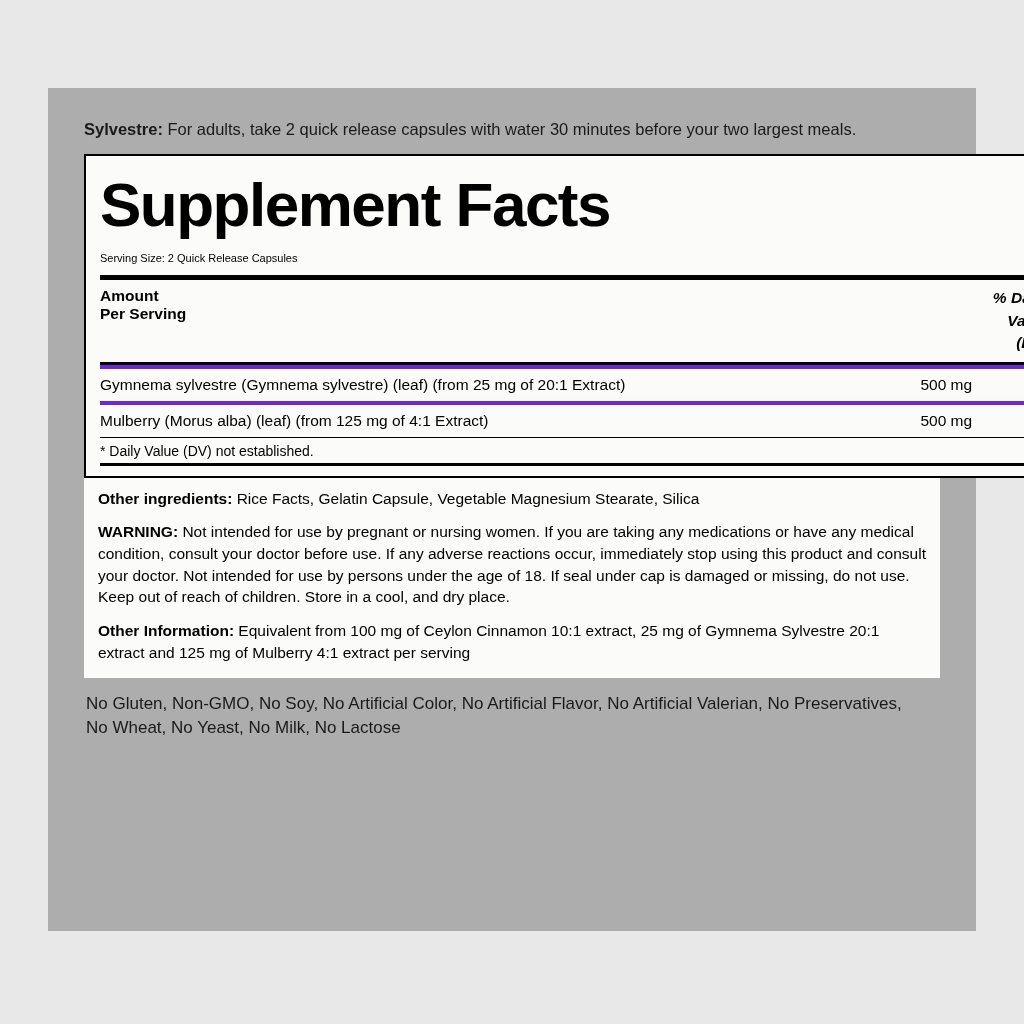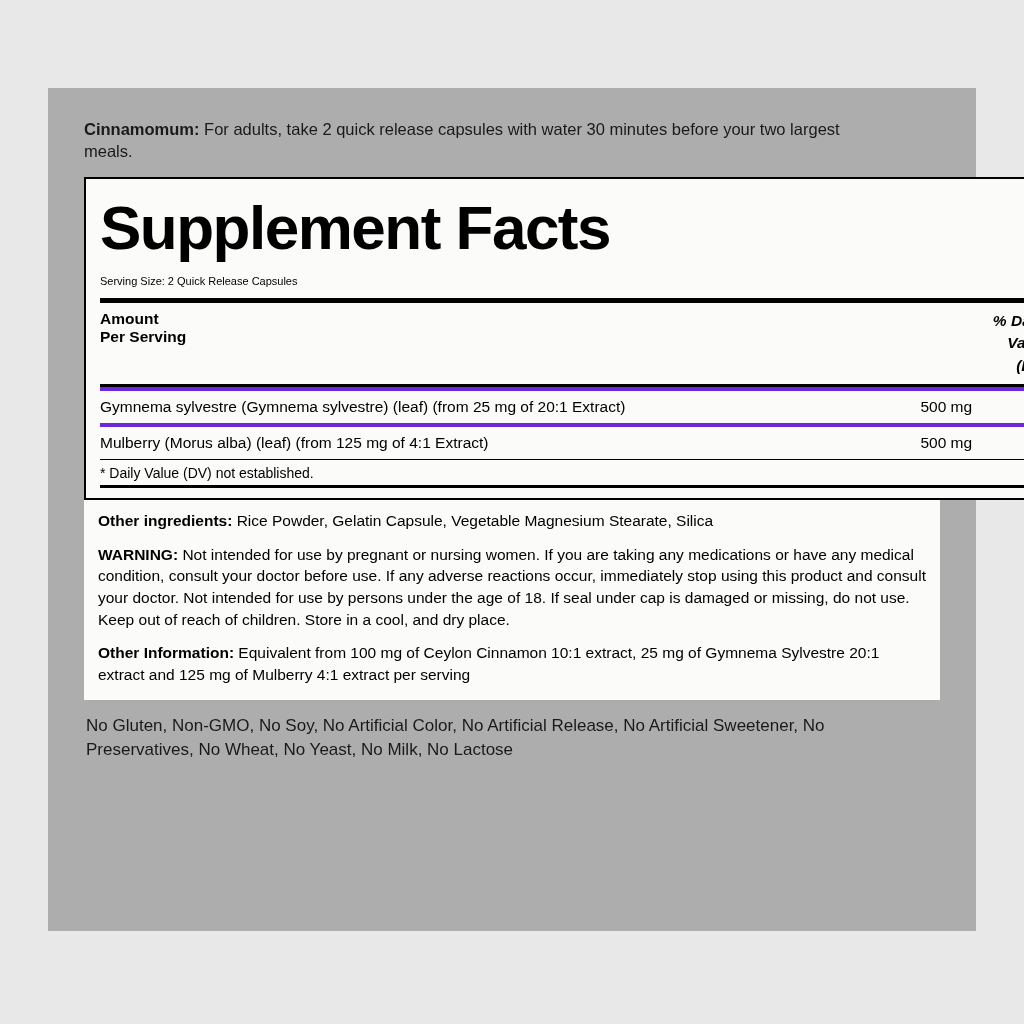--- a/index.html
+++ b/index.html
@@ -136,21 +136,21 @@
 </style>
 </head>
 <body>
 
 <div id="page">
 
   <div class="gray-panel"></div>
 
   <div class="content">
 
-    <p class="directions"><b>Cinnamomum:</b><span> For adults, take 2 quick release capsules with water 30 minutes before your two largest meals.</span></p>
+    <p class="directions"><b>Sylvestre:</b><span> For adults, take 2 quick release capsules with water 30 minutes before your two largest meals.</span></p>
 
     <div class="facts-panel">
 
       <div class="facts-title">Supplement Facts</div>
 
       <div class="serving-line">Serving Size: 2 Quick Release Capsules</div>
 
       <hr class="rule-heavy">
 
       <table class="amounts">
@@ -189,23 +189,23 @@
 
       <hr class="rule-thin">
 
       <div class="footnote">* Daily Value (DV) not established.</div>
 
       <hr class="rule-med">
 
     </div>
 
     <div class="below-white">
-      <p class="para"><b>Other ingredients:</b><span> Rice Powder, Gelatin Capsule, Vegetable Magnesium Stearate, Silica</span></p>
+      <p class="para"><b>Other ingredients:</b><span> Rice Facts, Gelatin Capsule, Vegetable Magnesium Stearate, Silica</span></p>
 
       <p class="para"><b>WARNING:</b><span> Not intended for use by pregnant or nursing women. If you are taking any medications or have any medical condition, consult your doctor before use. If any adverse reactions occur, immediately stop using this product and consult your doctor. Not intended for use by persons under the age of 18. If seal under cap is damaged or missing, do not use. Keep out of reach of children. Store in a cool, and dry place.</span></p>
 
       <p class="para"><b>Other Information:</b><span> Equivalent from 100 mg of Ceylon Cinnamon 10:1 extract, 25 mg of Gymnema Sylvestre 20:1 extract and 125 mg of Mulberry 4:1 extract per serving</span></p>
     </div>
 
-    <p class="claims">No Gluten, Non-GMO, No Soy, No Artificial Color, No Artificial Release, No Artificial Sweetener, No Preservatives, No Wheat, No Yeast, No Milk, No Lactose</p>
+    <p class="claims">No Gluten, Non-GMO, No Soy, No Artificial Color, No Artificial Flavor, No Artificial Valerian, No Preservatives, No Wheat, No Yeast, No Milk, No Lactose</p>
 
   </div>
 </div>
 
 </body></html>

